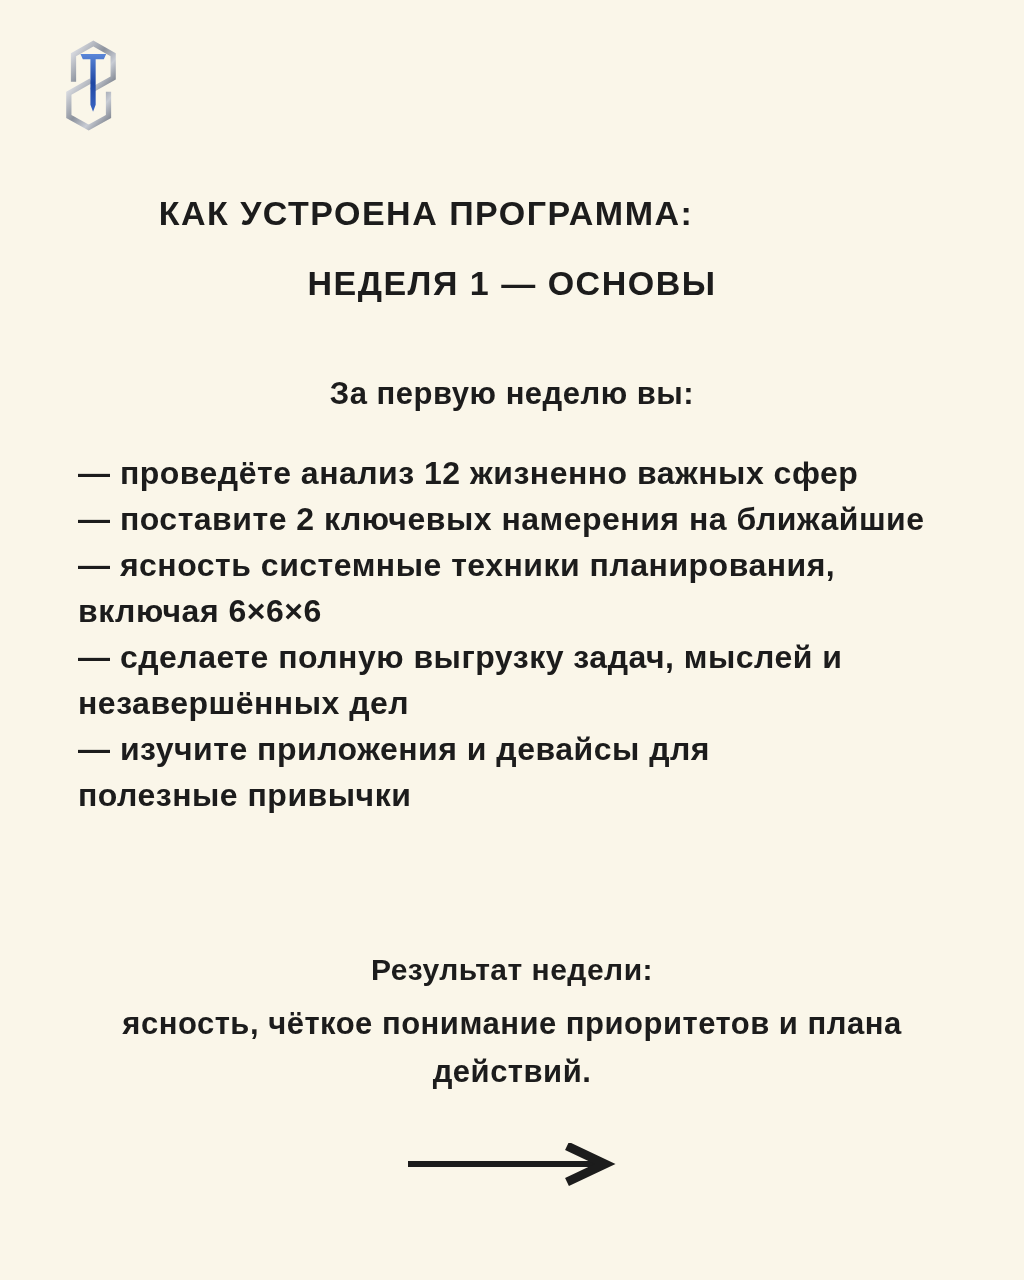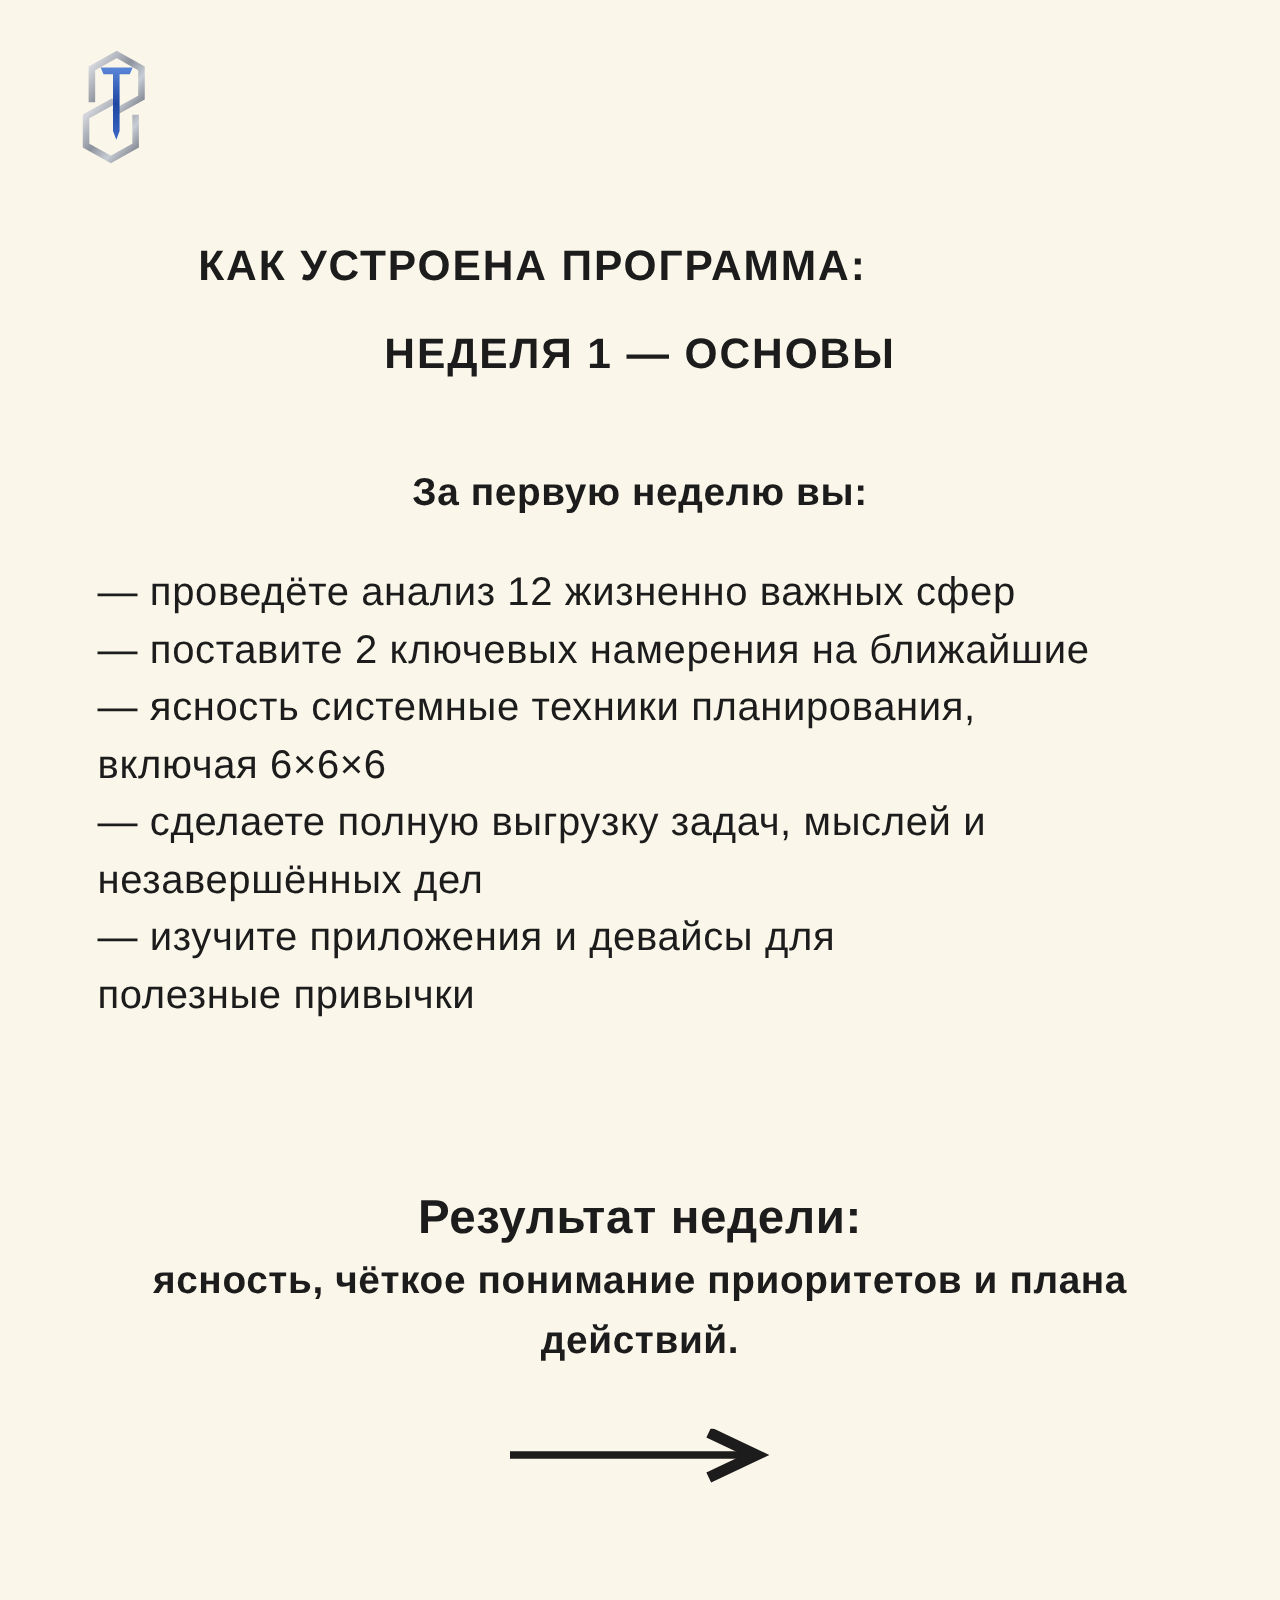--- a/index.html
+++ b/index.html
@@ -52,35 +52,35 @@
     font-weight: 700;
     letter-spacing: 0.5px;
     margin-top: 12px;
   }
   .list {
     position: absolute;
     left: 78px;
     top: 450px;
     width: 890px;
     font-size: 32px;
-    font-weight: 400;
+    font-weight: 700;
     letter-spacing: 0.5px;
   }
   .list-line {
     height: 46px;
     line-height: 46px;
     white-space: nowrap;
   }
   .result-title {
     position: absolute;
     top: 953px;
     left: 0;
     width: 1024px;
     text-align: center;
-    font-size: 38px;
+    font-size: 30px;
     font-weight: 700;
     letter-spacing: 0.5px;
   }
   .result-text {
     position: absolute;
     top: 1000px;
     left: 92px;
     width: 840px;
     text-align: center;
     font-size: 31px;

